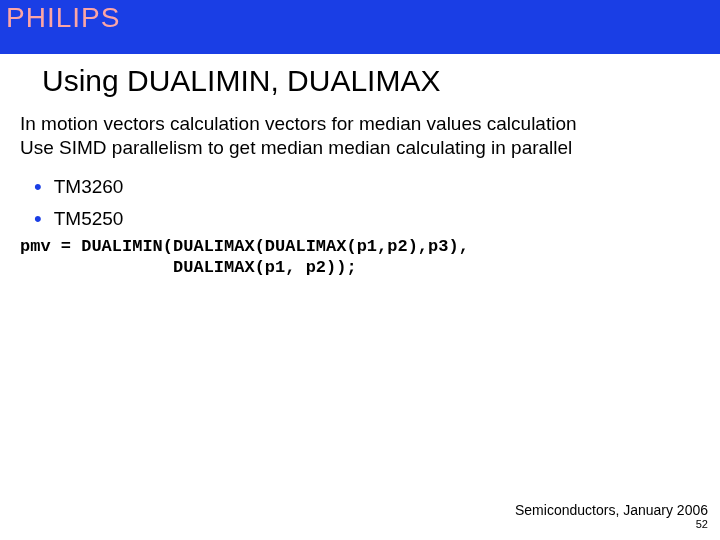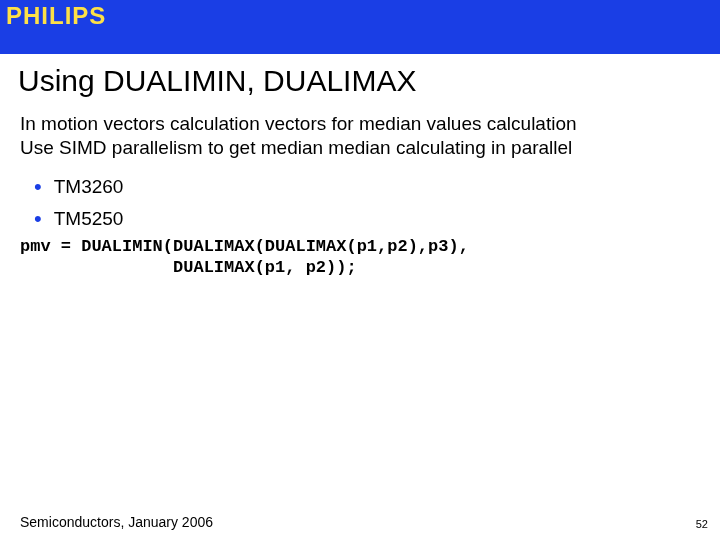--- a/index.html
+++ b/index.html
@@ -10,35 +10,35 @@
     background: #1a3ee5;
     display: flex;
     align-items: flex-start;
   }
   .logo-box {
     background: #1a3ee5;
     padding: 2px 6px 4px 6px;
   }
   .logo-text {
     font-family: Arial, Helvetica, sans-serif;
-    font-weight: 700;
-    font-size: 24px;
+    font-weight: 400;
+    font-size: 28px;
     letter-spacing: 1px;
-    color: #fde047;
+    color: #fca5a5;
     font-stretch: condensed;
   }
   .slide {
     padding: 10px 0 0 0;
     position: relative;
     height: calc(540px - 54px);
   }
   .title {
     font-size: 30px;
     font-weight: 400;
-    padding: 0 0 14px 18px;
+    padding: 0 0 14px 42px;
   }
   .body-text {
     font-size: 19px;
     line-height: 1.25;
     padding: 0 20px 10px 20px;
   }
   .bullet-row {
     display: flex;
     align-items: center;
     padding: 6px 0 4px 34px;
@@ -60,20 +60,21 @@
   }
   .footer {
     position: absolute;
     bottom: 10px;
     left: 20px;
     right: 12px;
     display: flex;
     justify-content: space-between;
     align-items: flex-end;
     font-size: 14px;
+    flex-direction: column;
   }
   .page-num { font-size: 11px; }
 </style>
 </head>
 <body>
 
 <div class="header-bar">
   <div class="logo-box">
     <span class="logo-text">PHILIPS</span>
   </div>

